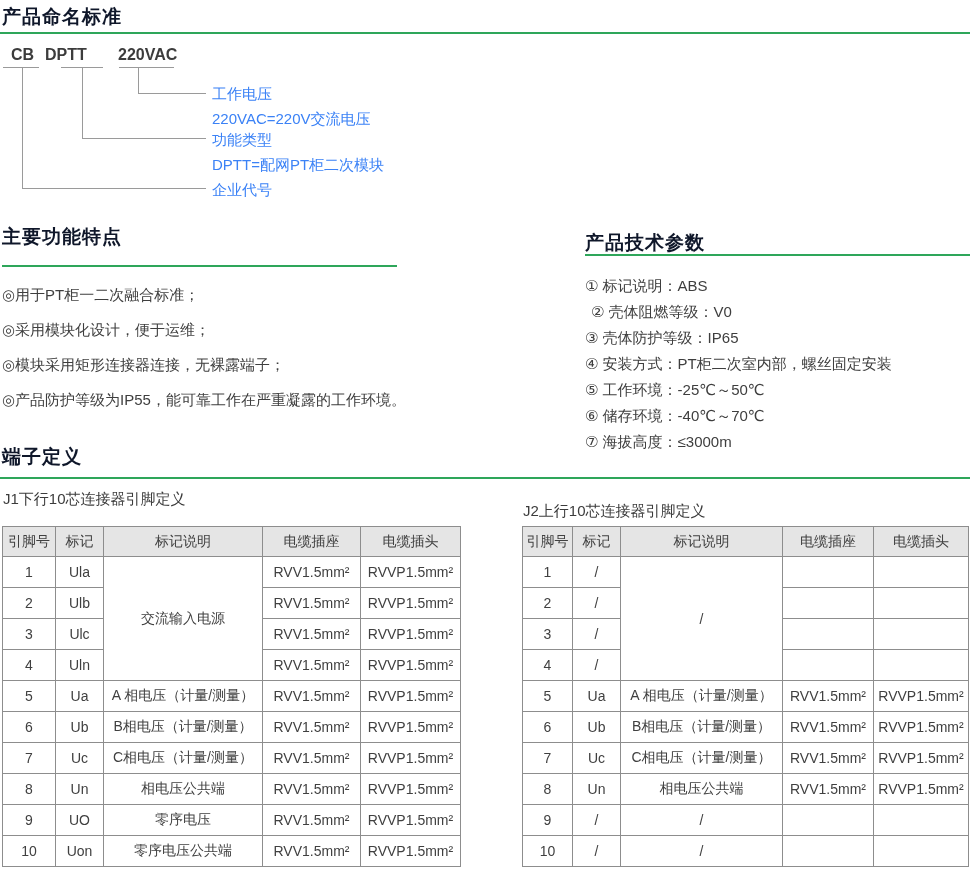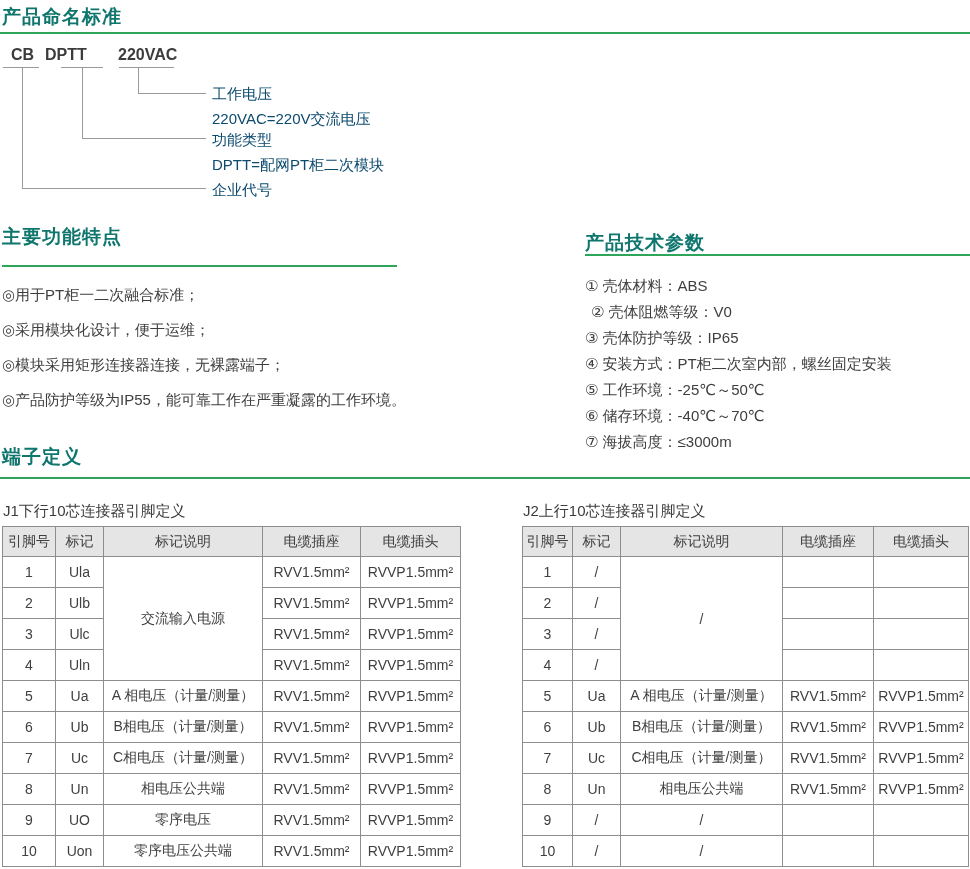--- a/index.html
+++ b/index.html
@@ -2,36 +2,36 @@
 <html><head>
 <meta charset="utf-8">
 <style>
   html,body { margin:0; padding:0; background:#ffffff; }
   body { font-family:"Liberation Sans","DejaVu Sans",sans-serif; }
   .page {
     position:relative; width:970px; height:869px; background:#fff;
     overflow:hidden; color:#3e3e3e;
   }
   .sec-title {
-    position:absolute; font-size:19px; font-weight:bold; color:#0f766e;
+    position:absolute; font-size:19px; font-weight:bold; color:#0f172a;
     letter-spacing:1px; white-space:nowrap;
   }
   .rule { position:absolute; height:2px; background:#2ea65a; }
 
   
   .code {
     position:absolute; font-size:16px; font-weight:600; color:#3c3c3c;
     white-space:nowrap;
   }
   .code-underline { position:absolute; height:0; border-top:1.5px solid #9a9a9a; }
   .connector {
     position:absolute; border-left:1.5px solid #9a9a9a; border-bottom:1.5px solid #9a9a9a;
   }
   .diagram-label {
-    position:absolute; left:212px; font-size:15px; font-weight:500; color:#0c4a6e;
+    position:absolute; left:212px; font-size:15px; font-weight:500; color:#3b82f6;
     white-space:nowrap;
   }
 
   
   .feature-list { position:absolute; left:2px; top:287px; }
   .feature-list .item { font-size:15px; font-weight:400; color:#3e3e3e; line-height:16px; margin-bottom:19px; white-space:nowrap; }
   .spec-list { position:absolute; left:585px; top:278px; }
   .spec-list .item { font-size:15px; font-weight:500; color:#3e3e3e; line-height:16px; margin-bottom:10px; white-space:nowrap; }
   .spec-list .item:nth-child(2) { padding-left:6px; }
 
@@ -82,33 +82,33 @@
   <div class="feature-list">
     <div class="item">◎用于PT柜一二次融合标准；</div>
     <div class="item">◎采用模块化设计，便于运维；</div>
     <div class="item">◎模块采用矩形连接器连接，无裸露端子；</div>
     <div class="item">◎产品防护等级为IP55，能可靠工作在严重凝露的工作环境。</div>
   </div>
 
   <div class="sec-title" style="left:585px; top:230px;">产品技术参数</div>
   <div class="rule" style="left:585px; top:254px; width:385px;"></div>
   <div class="spec-list">
-    <div class="item">① 壳体材料：ABS</div>
+    <div class="item">① 标记说明：ABS</div>
     <div class="item">② 壳体阻燃等级：V0</div>
     <div class="item">③ 壳体防护等级：IP65</div>
     <div class="item">④ 安装方式：PT柜二次室内部，螺丝固定安装</div>
     <div class="item">⑤ 工作环境：-25℃～50℃</div>
     <div class="item">⑥ 储存环境：-40℃～70℃</div>
     <div class="item">⑦ 海拔高度：≤3000m</div>
   </div>
 
   <div class="sec-title" style="left:2px; top:444px;">端子定义</div>
   <div class="rule" style="left:0; top:477px; width:970px;"></div>
 
-  <div class="tbl-title" style="left:3px; top:502px;">J1下行10芯连接器引脚定义</div>
+  <div class="tbl-title" style="left:3px; top:490px;">J1下行10芯连接器引脚定义</div>
   <div class="tbl-title" style="left:523px; top:502px;">J2上行10芯连接器引脚定义</div>
 
   <table class="pin-table" id="table-j1">
     <colgroup>
       <col style="width:53px">
         <col style="width:48px">
         <col style="width:159px">
       <col style="width:98px">
         <col style="width:100px">
     </colgroup>

